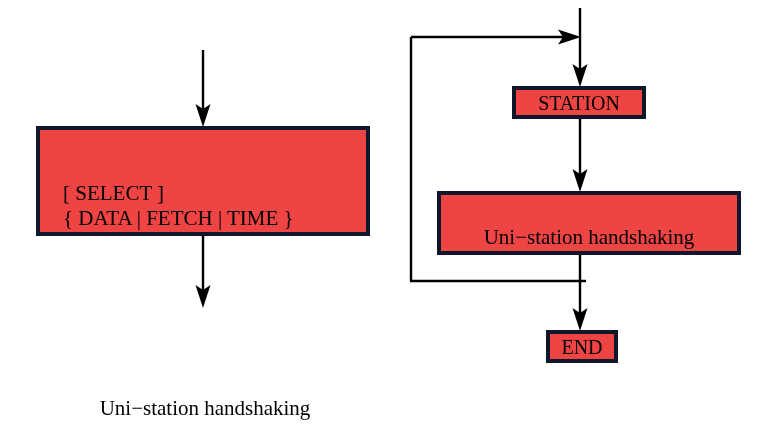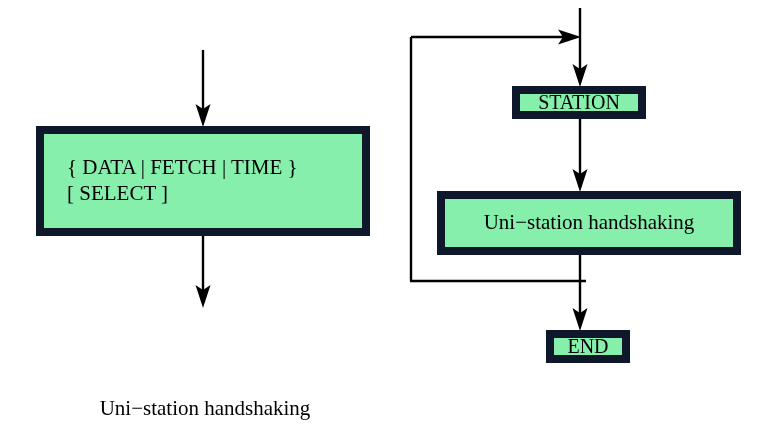--- a/index.html
+++ b/index.html
@@ -23,24 +23,24 @@
     position: absolute;
     left: 0;
     top: 0;
     width: 771px;
     height: 442px;
     display: block;
   }
   .node-box {
     position: absolute;
     box-sizing: border-box;
-    border: 8px solid #0f172a;
-    background: #86efac;
+    border: 4px solid #0f172a;
+    background: #ef4444;
     display: flex;
-    align-items: center;
+    align-items: flex-end;
     justify-content: flex-start;
   }
   .node-box.centered {
     justify-content: center;
   }
   .node-text {
     font-family: "Liberation Serif", "DejaVu Serif", serif;
     color: #000000;
     white-space: pre;
     line-height: 1.22;
@@ -69,21 +69,21 @@
     top: 191px;
     width: 304px;
     height: 64px;
   }
   #uni-node .node-text {
     font-size: 21px;
   }
   #end-node {
     left: 546px;
     top: 330px;
-    width: 84px;
+    width: 72px;
     height: 33px;
   }
   #end-node .node-text {
     font-size: 20px;
   }
   .caption {
     position: absolute;
     text-align: center;
     font-family: "Liberation Serif", "DejaVu Serif", serif;
     font-size: 21px;
@@ -142,22 +142,22 @@
 
     <g>
       <line x1="580" y1="255" x2="580" y2="315" stroke="#000000" stroke-width="2.4"></line>
       <polygon points="580,331 572.5,308 580,313 587.5,308" fill="#000000"></polygon>
     </g>
   </svg>
 
   <div class="node-box" id="select-node">
 
     <div>
+      <div class="node-text">[ SELECT ]</div>
       <div class="node-text">{ DATA | FETCH | TIME }</div>
-      <div class="node-text">[ SELECT ]</div>
     </div>
   </div>
 
   <div class="node-box centered" id="station-node">
     <span class="node-text">STATION</span>
   </div>
 
   <div class="node-box centered" id="uni-node">
     <span class="node-text">Uni−station handshaking</span>
   </div>

